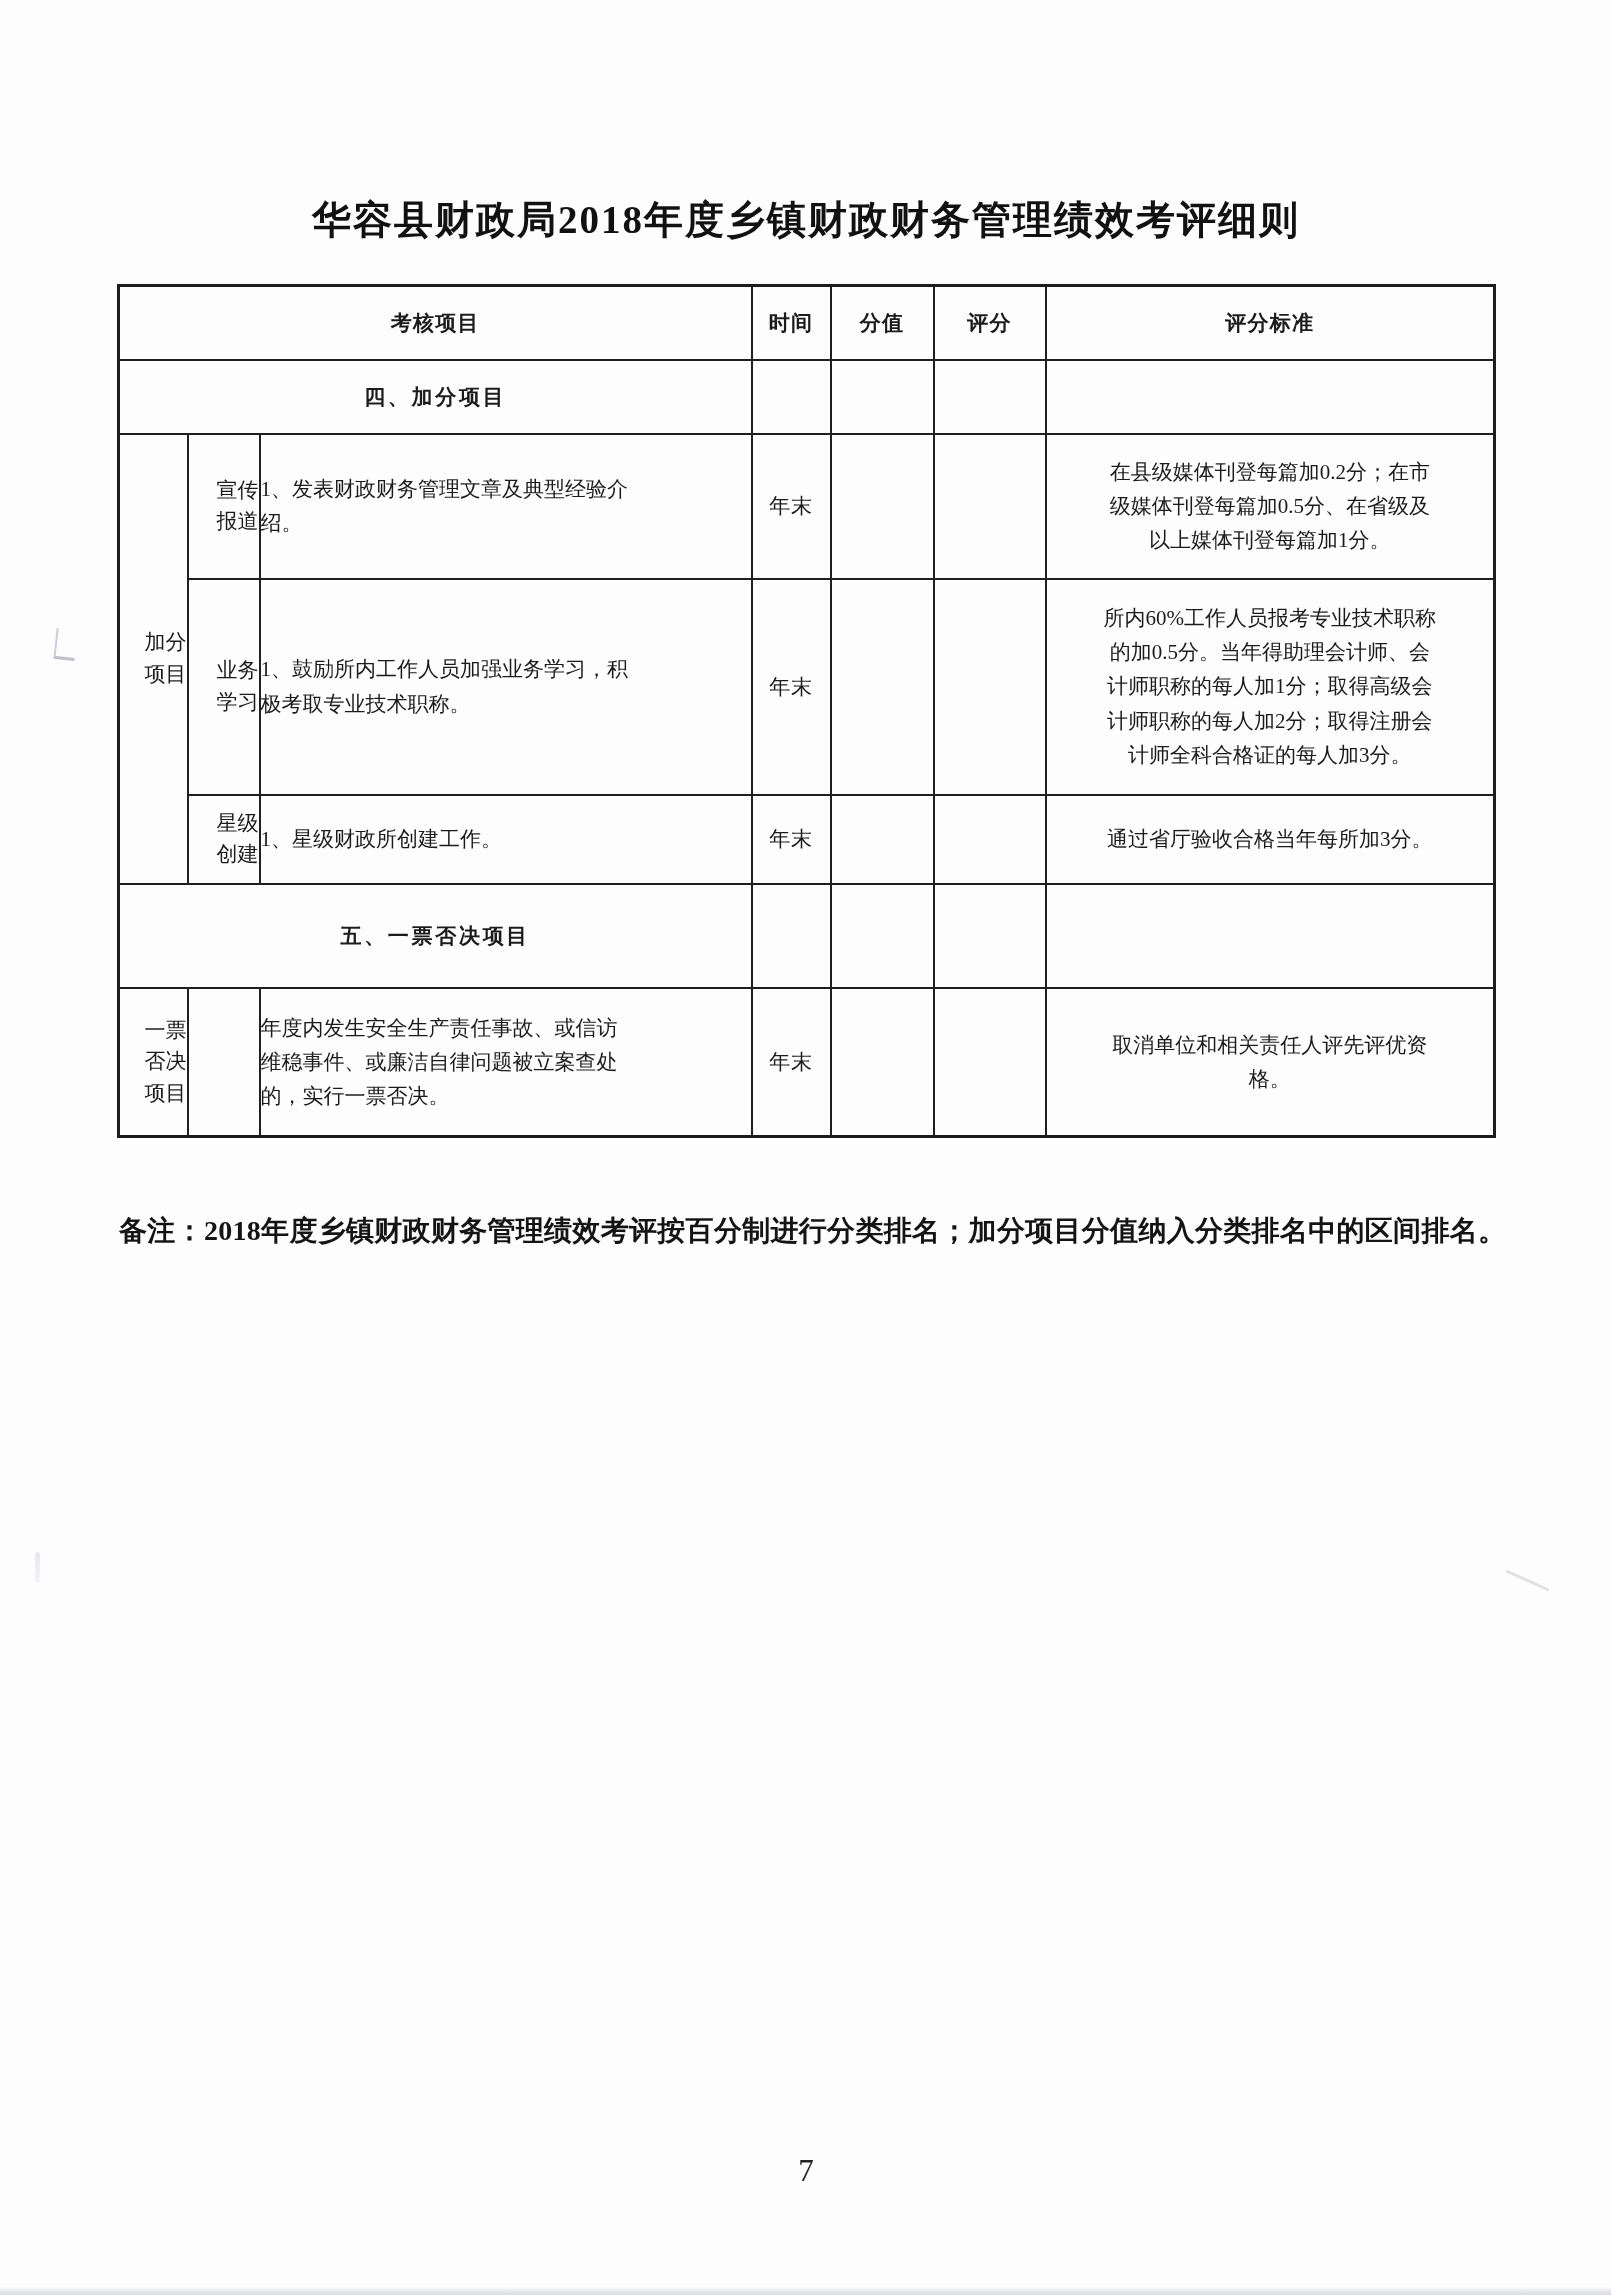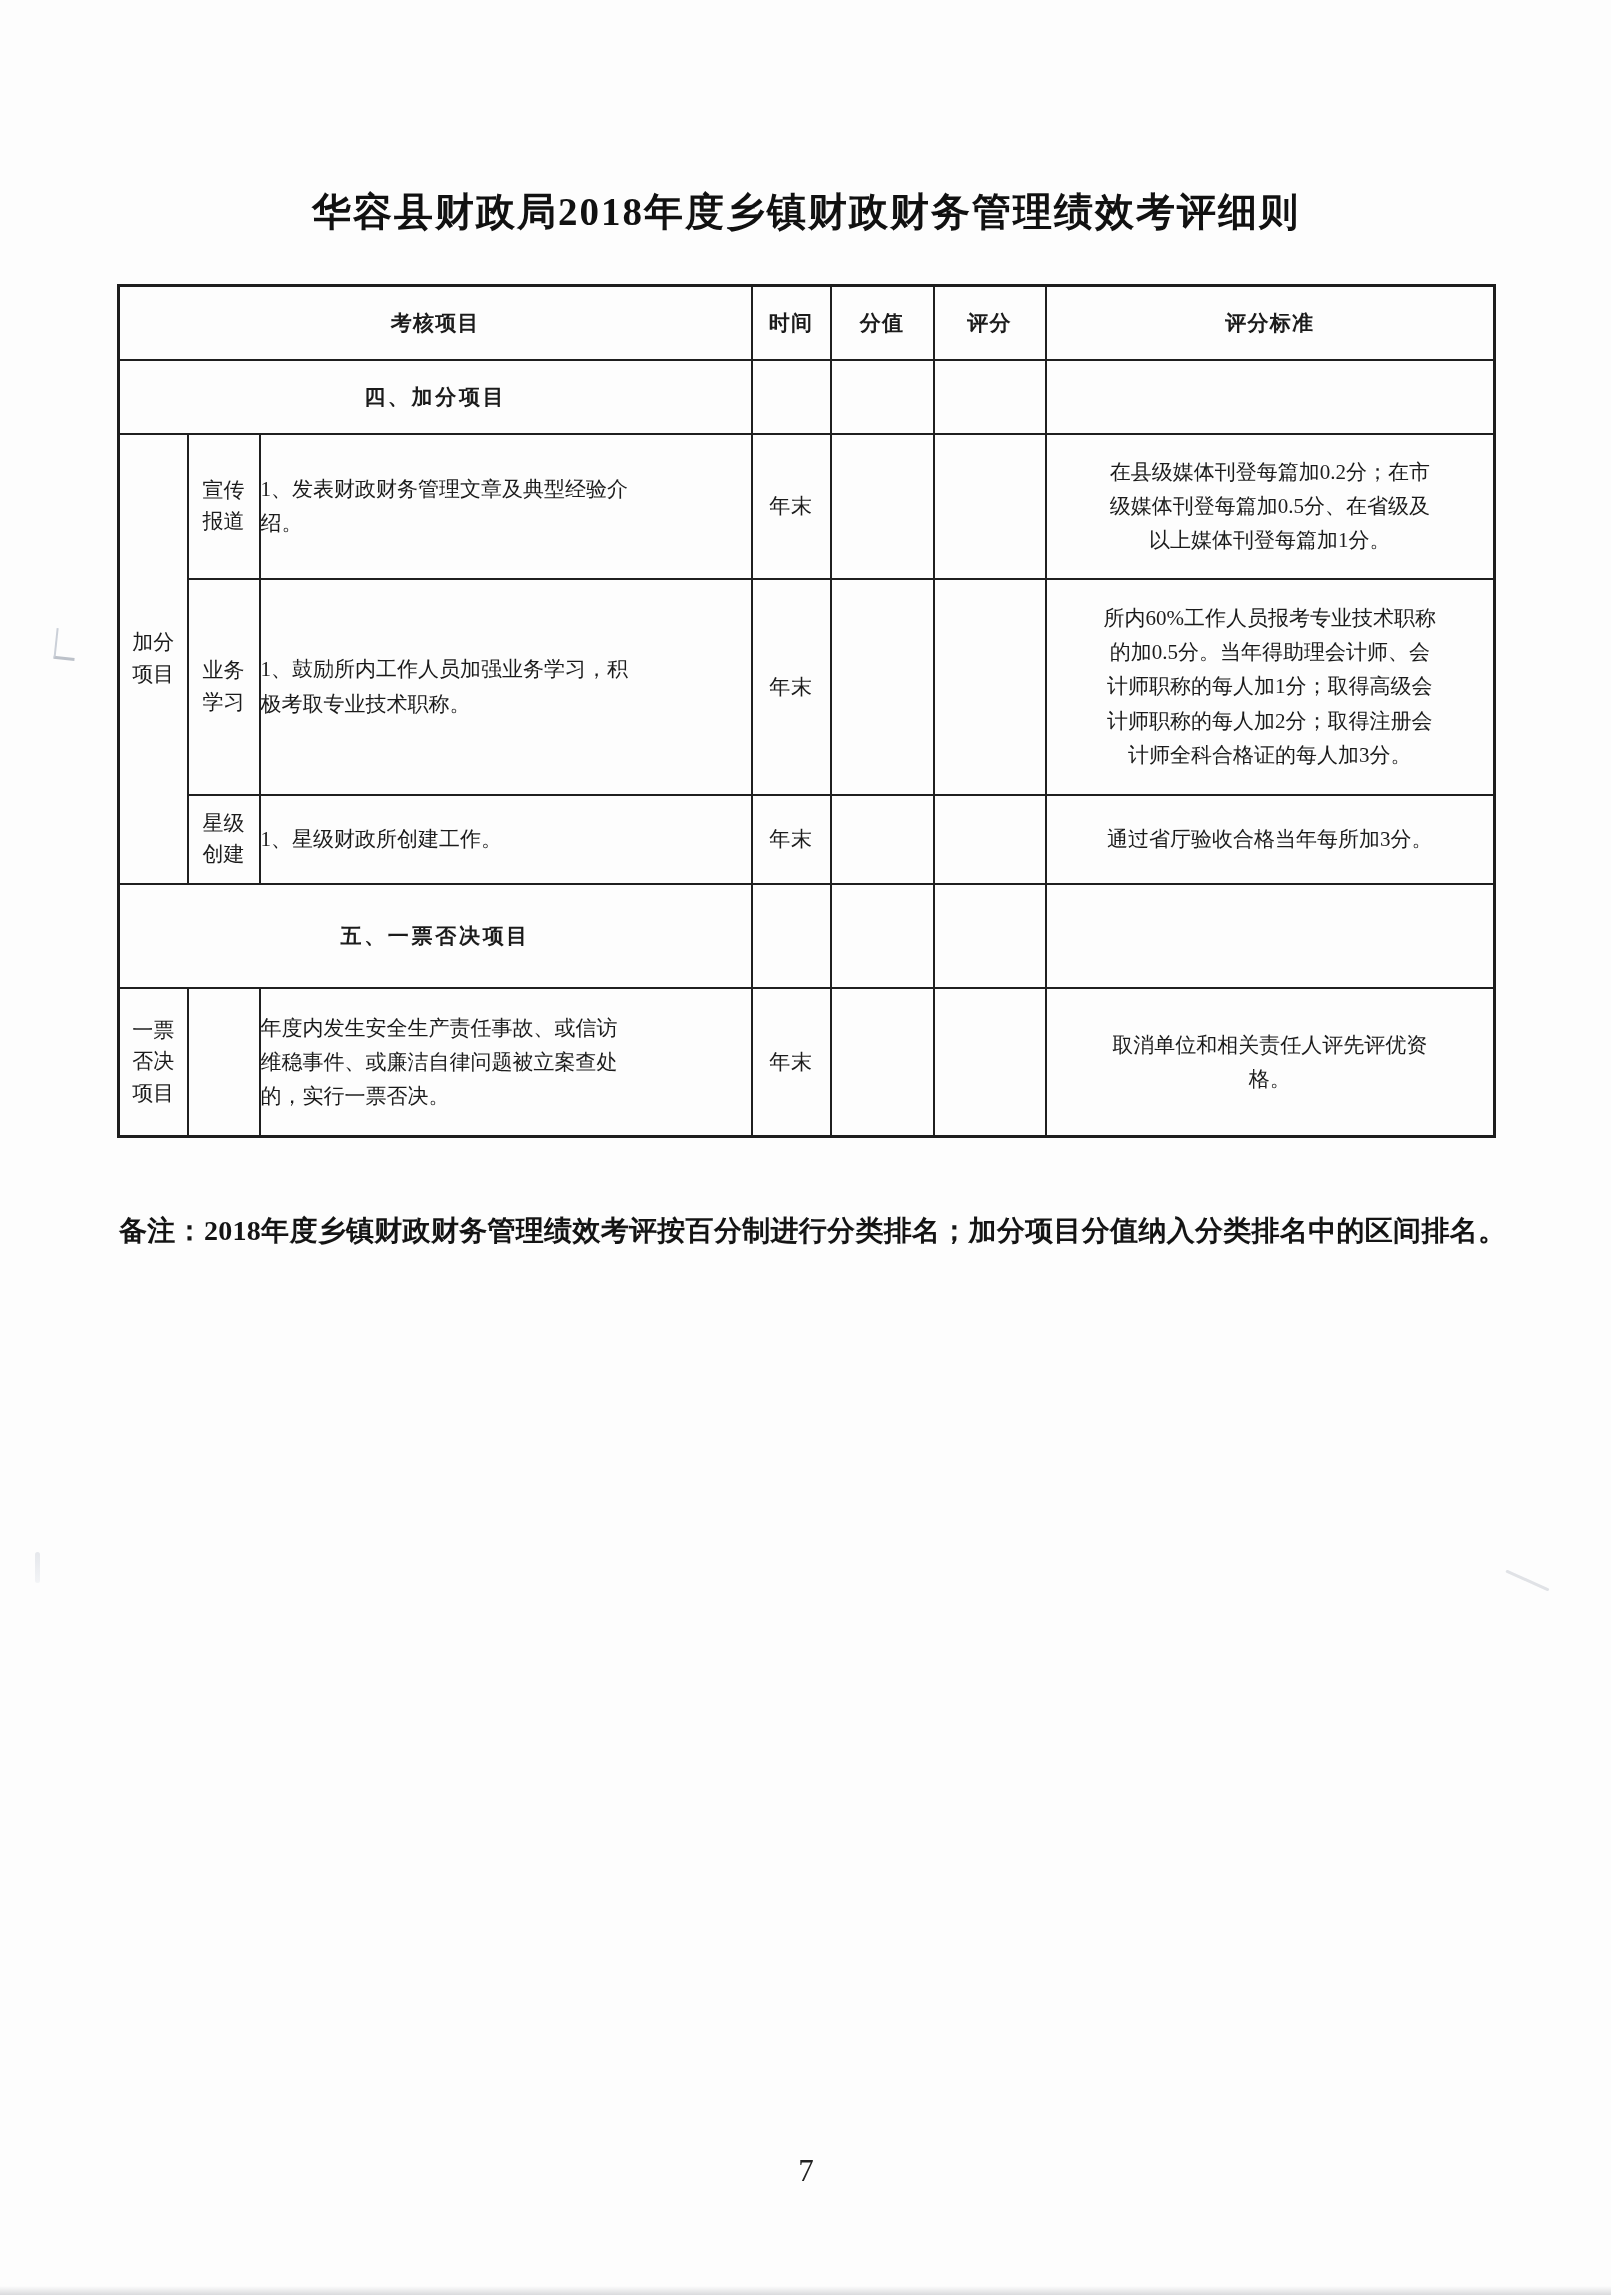--- a/index.html
+++ b/index.html
@@ -5,21 +5,21 @@
   html,body{margin:0;padding:0;background:#ffffff;}
   .page{
     position:relative;
     width:1612px;height:2295px;
     background:#fdfdfd;
     overflow:hidden;
     font-family:"Liberation Serif","DejaVu Serif",serif;
     color:#1b1b1b;
   }
   .title{
-    position:absolute;top:185px;left:0;width:100%;
+    position:absolute;top:193px;left:0;width:100%;
     text-align:center;
     font-size:39px;font-weight:bold;letter-spacing:2px;
     color:#111;
   }
   table.assessment{
     position:absolute;left:117px;top:284px;
     width:1376px;
     border-collapse:collapse;table-layout:fixed;
     border:3.3px solid #1d1d1d;
   }
@@ -30,21 +30,21 @@
     vertical-align:middle;
     overflow:hidden;
   }
   td.th{
     text-align:center;font-weight:bold;font-size:27px;letter-spacing:1.3px;
   }
   td.section{
     text-align:center;font-weight:bold;font-size:31px;letter-spacing:2.7px;
   }
   td.cat{
-    text-align:center;line-height:1.5;white-space:pre-line;
+    text-align:right;line-height:1.5;white-space:pre-line;
   }
   td.desc{
     text-align:left;padding:4px 6.7px 4px 9.4px;line-height:1.62;white-space:pre-line;
   }
   td.time{
     text-align:center;letter-spacing:0.7px;
   }
   td.crit{
     text-align:center;padding:4px 5.4px 4px 10.7px;line-height:1.62;white-space:pre-line;
   }

